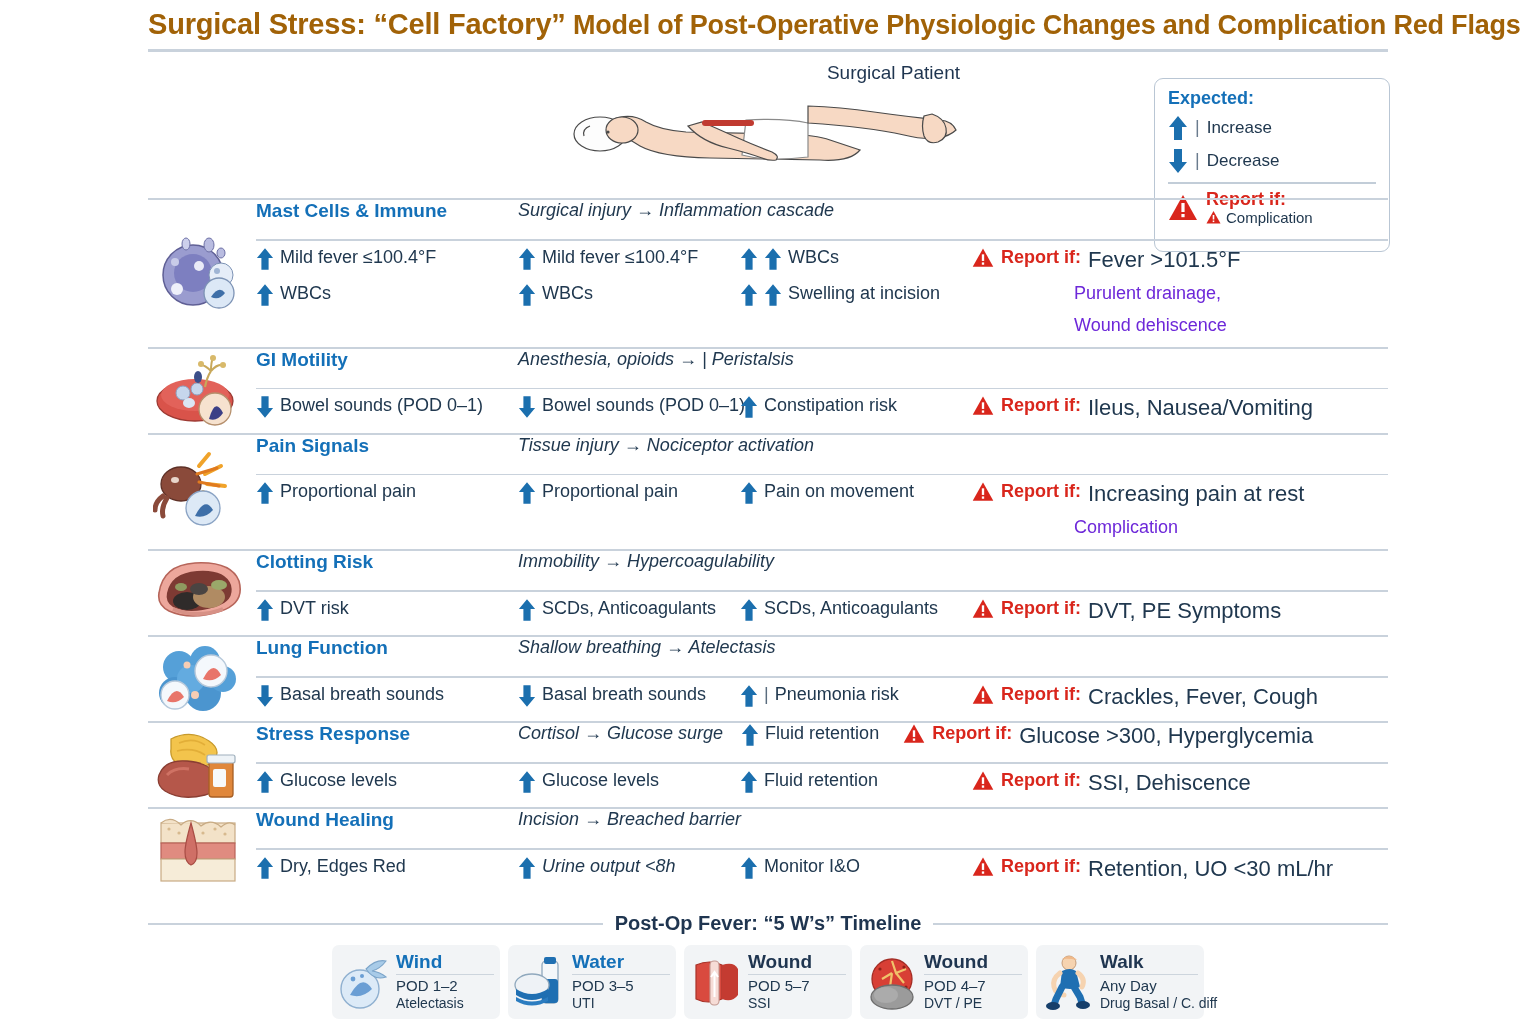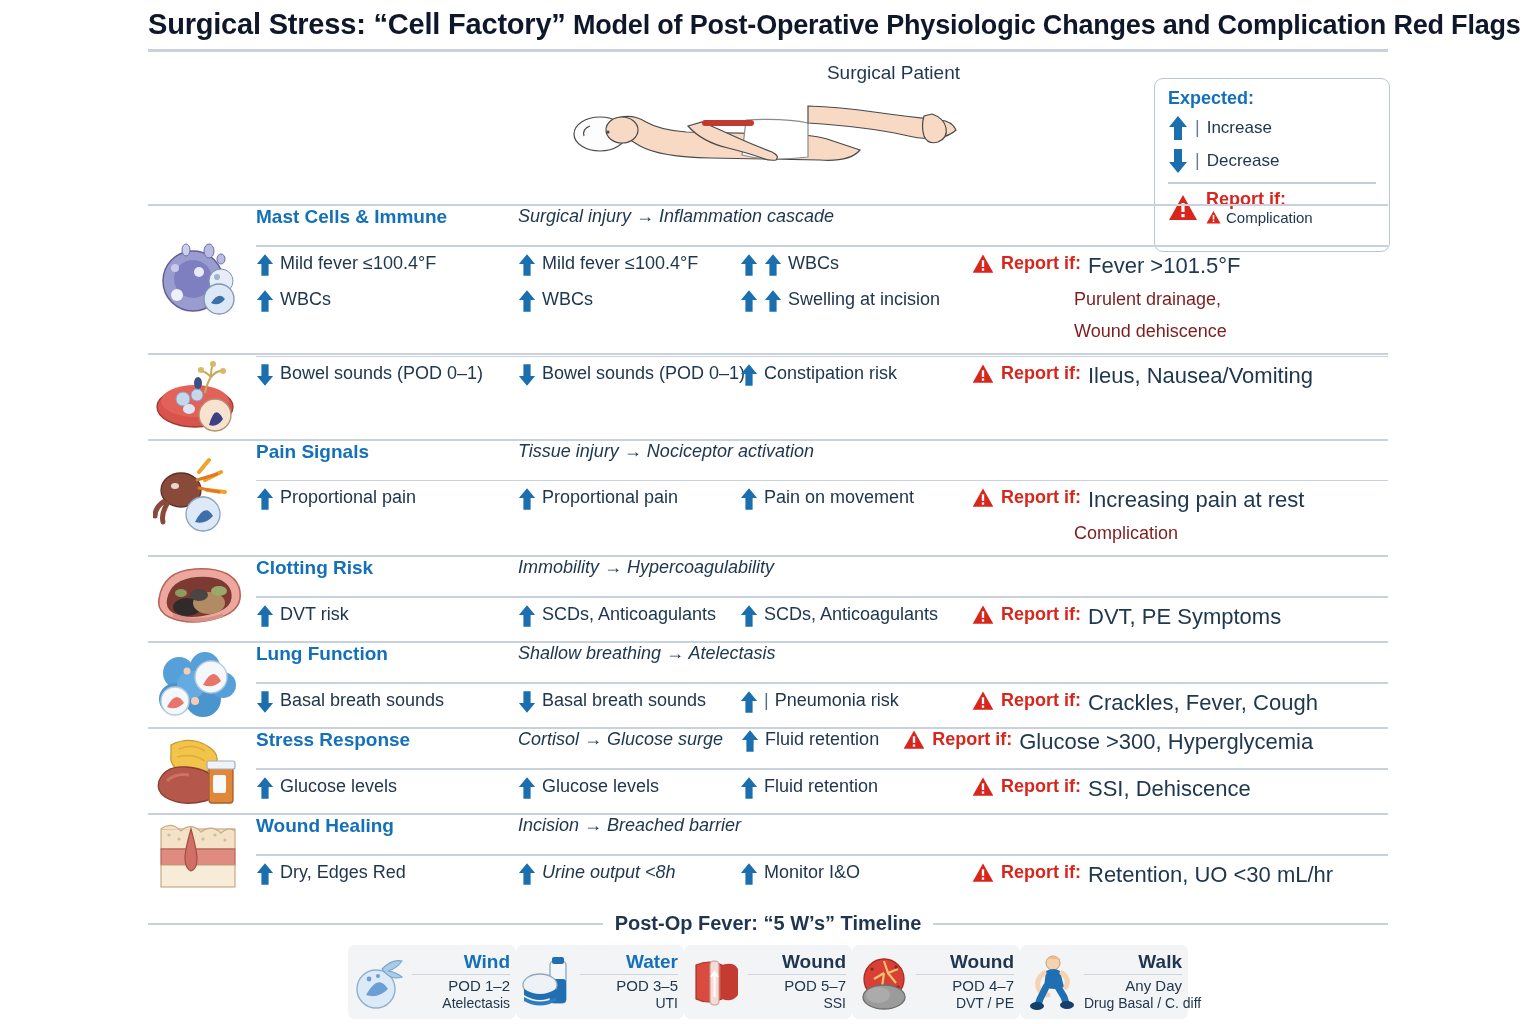--- a/index.html
+++ b/index.html
@@ -8,21 +8,21 @@
     background: #ffffff;
     font-family: "Liberation Sans", sans-serif;
     color: #1f3550;
     overflow: hidden;
   }
   .page { position: relative; width: 1536px; height: 1024px; }
 
   
   .title-wrap { position: absolute; left: 148px; top: 8px; width: 1240px; }
   .title {
-    font-size: 27px; font-weight: bold; color: #0f172a;
+    font-size: 27px; font-weight: bold; color: #a16207;
     letter-spacing: -0.2px; white-space: nowrap; text-align: center;
   }
   .title .em { font-size: 29px; }
   .title-rule { margin-top: 8px; height: 3px; background: #c9d2dc; width: 100%; }
 
   
   .patient-block { position: absolute; left: 560px; top: 62px; width: 400px; text-align: right; }
   .patient-label { font-size: 19px; color: #1f3550; }
   .patient-art { margin-top: 6px; }
 
@@ -36,21 +36,21 @@
   .legend-row { display: flex; align-items: center; gap: 7px; height: 33px; }
   .legend-row .txt { font-size: 17px; color: #20384f; }
   .legend-bar { color: #6a7c8e; font-size: 18px; }
   .legend-sep { height: 1.6px; background: #c2cdd8; margin: 5px 0 5px; }
   .legend-report { display: flex; align-items: center; gap: 8px; }
   .legend-report-txt { line-height: 1.15; }
   .legend-report-title { color: #d9261c; font-weight: bold; font-size: 18px; }
   .legend-comp { font-size: 15px; color: #20384f; display: flex; align-items: center; gap: 5px; }
 
   
-  .rows { position: absolute; left: 148px; top: 204px; width: 1240px; }
+  .rows { position: absolute; left: 148px; top: 198px; width: 1240px; }
   .row { position: relative; }
   .row-top-rule { height: 2px; background: #c9d2dc; }
   .row-body { position: relative; display: flex; }
   .icon-cell { width: 102px; flex: none; display: flex; align-items: center; justify-content: center; }
   .row-content { flex: 1; position: relative; padding-left: 6px; }
   .row-head { display: flex; align-items: flex-start; height: 38px; }
   .row-title { color: #1470b8; font-weight: bold; font-size: 19px; width: 262px; flex: none; }
   .row-sub { font-size: 18px; font-style: italic; color: #20384f; white-space: nowrap; }
   .head-rule { height: 1.6px; background: #c9d2dc; margin: 1px 0 2px; }
   .cols { display: flex; align-items: flex-start; padding-top: 4px; }
@@ -58,31 +58,31 @@
   .c2 { width: 222px; flex: none; }
   .c3 { width: 232px; flex: none; }
   .c4 { flex: 1; }
   .line { display: flex; align-items: flex-start; gap: 6px; height: 36px; }
   .line .lbl { font-size: 18px; color: #20384f; white-space: nowrap; }
   .line .lbl.ital { font-style: italic; }
   .pipe { color: #5a6c7e; font-size: 18px; }
   .report { display: flex; align-items: flex-start; gap: 7px; height: 36px; }
   .report-lbl { color: #d9261c; font-weight: bold; font-size: 18px; white-space: nowrap; }
   .report-val { font-size: 22px; color: #20384f; white-space: nowrap; }
-  .extra-line { font-size: 18px; color: #7f1d1d; white-space: nowrap; height: 32px; }
+  .extra-line { font-size: 18px; color: #6d28d9; white-space: nowrap; height: 32px; }
 
   svg.arrow { display: block; flex: none; }
   svg.warn { display: block; flex: none; }
 
   
   .timeline { position: absolute; left: 148px; top: 912px; width: 1240px; }
   .tl-head { display: flex; align-items: center; gap: 12px; }
   .tl-line { flex: 1; height: 2px; background: #c9d2dc; }
   .tl-title { font-size: 20px; font-weight: bold; color: #1f3550; white-space: nowrap; }
-  .cards { display: flex; justify-content: center; margin-top: 10px; text-align: right; }
+  .cards { display: flex; gap: 8px; justify-content: center; margin-top: 10px; }
   .card {
     background: #f2f4f6; border-radius: 7px; width: 168px; height: 74px;
     display: flex; align-items: center; padding: 4px 6px 4px 4px; gap: 4px;
   }
   .card-icon { width: 56px; flex: none; display: flex; align-items: center; justify-content: center; }
   .card-text { flex: 1; min-width: 0; }
   .card-w { font-size: 19px; font-weight: bold; color: #1470b8; line-height: 1.05; }
   .card-w.dark { color: #1f3550; }
   .card-rule { height: 1.2px; background: #cdd5dd; margin: 2px 0 2px; }
   .card-pod { font-size: 15px; color: #20384f; line-height: 1.2; white-space: nowrap; }
@@ -265,20 +265,24 @@
               <path d="M58 22 q-6 -6 -10 -6 M58 22 q6 -7 12 -6 M58 22 q0 -9 2 -13" stroke="#c8a85a" stroke-width="2" fill="none"></path>
               <circle cx="48" cy="15" r="3" fill="#d8b96a"></circle>
               <circle cx="70" cy="16" r="3" fill="#d8b96a"></circle>
               <circle cx="60" cy="9" r="3" fill="#d8b96a"></circle>
               <ellipse cx="45" cy="28" rx="4" ry="6" fill="#3c4f8a"></ellipse>
               <circle cx="62" cy="60" r="16" fill="#f6e2cf" stroke="#b58f6c" stroke-width="1.3"></circle>
               <path d="M56 70 q6 -22 14 -6 q-6 9 -14 6z" fill="#3b3f86"></path>
             </svg>
           </div>
           <div class="row-content">
+            <div class="row-head">
+              <div class="row-title">GI Motility</div>
+              <div class="row-sub">Anesthesia, opioids → | Peristalsis</div>
+            </div>
             <div class="head-rule"></div>
             <div class="cols">
               <div class="c1">
                 <div class="line">
                   <svg class="arrow" width="18" height="24" viewBox="0 0 20 26">
                     <path d="M10 25 L1 14 L6 14 L6 1 L14 1 L14 14 L19 14 Z" fill="#1b6fae"></path>
                   </svg>
                   <span class="lbl">Bowel sounds (POD 0–1)</span>
                 </div>
               </div>

